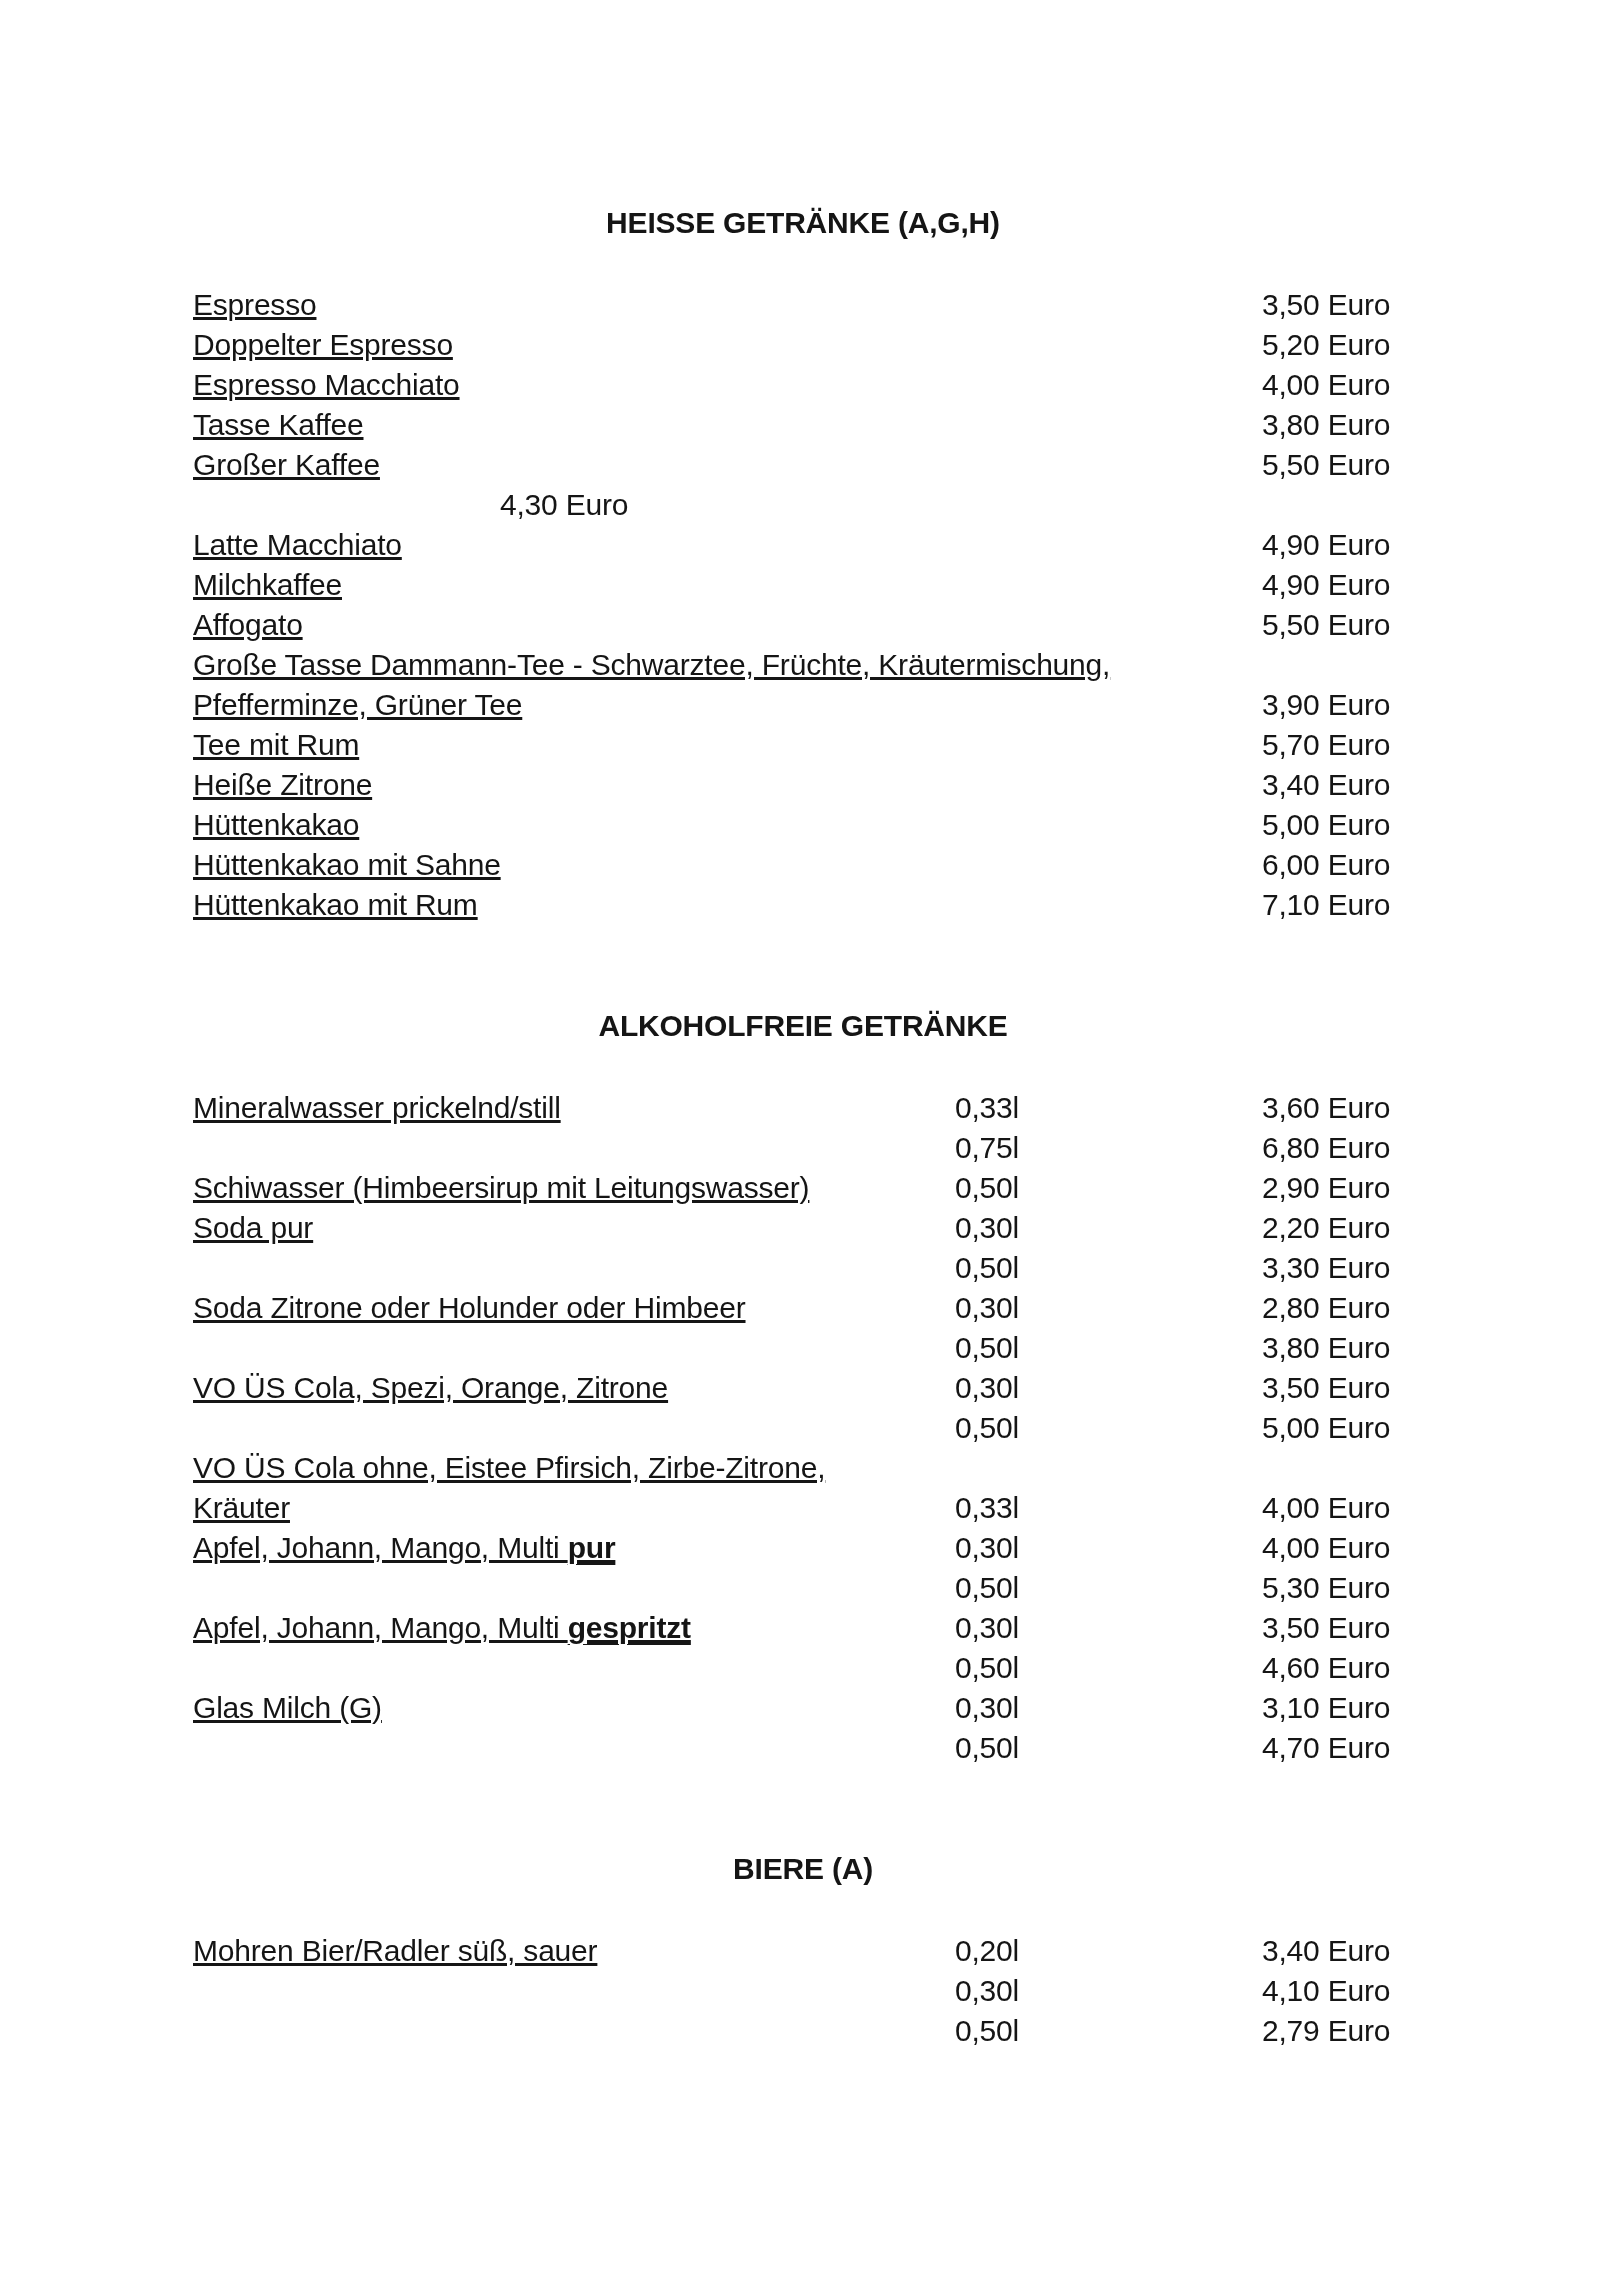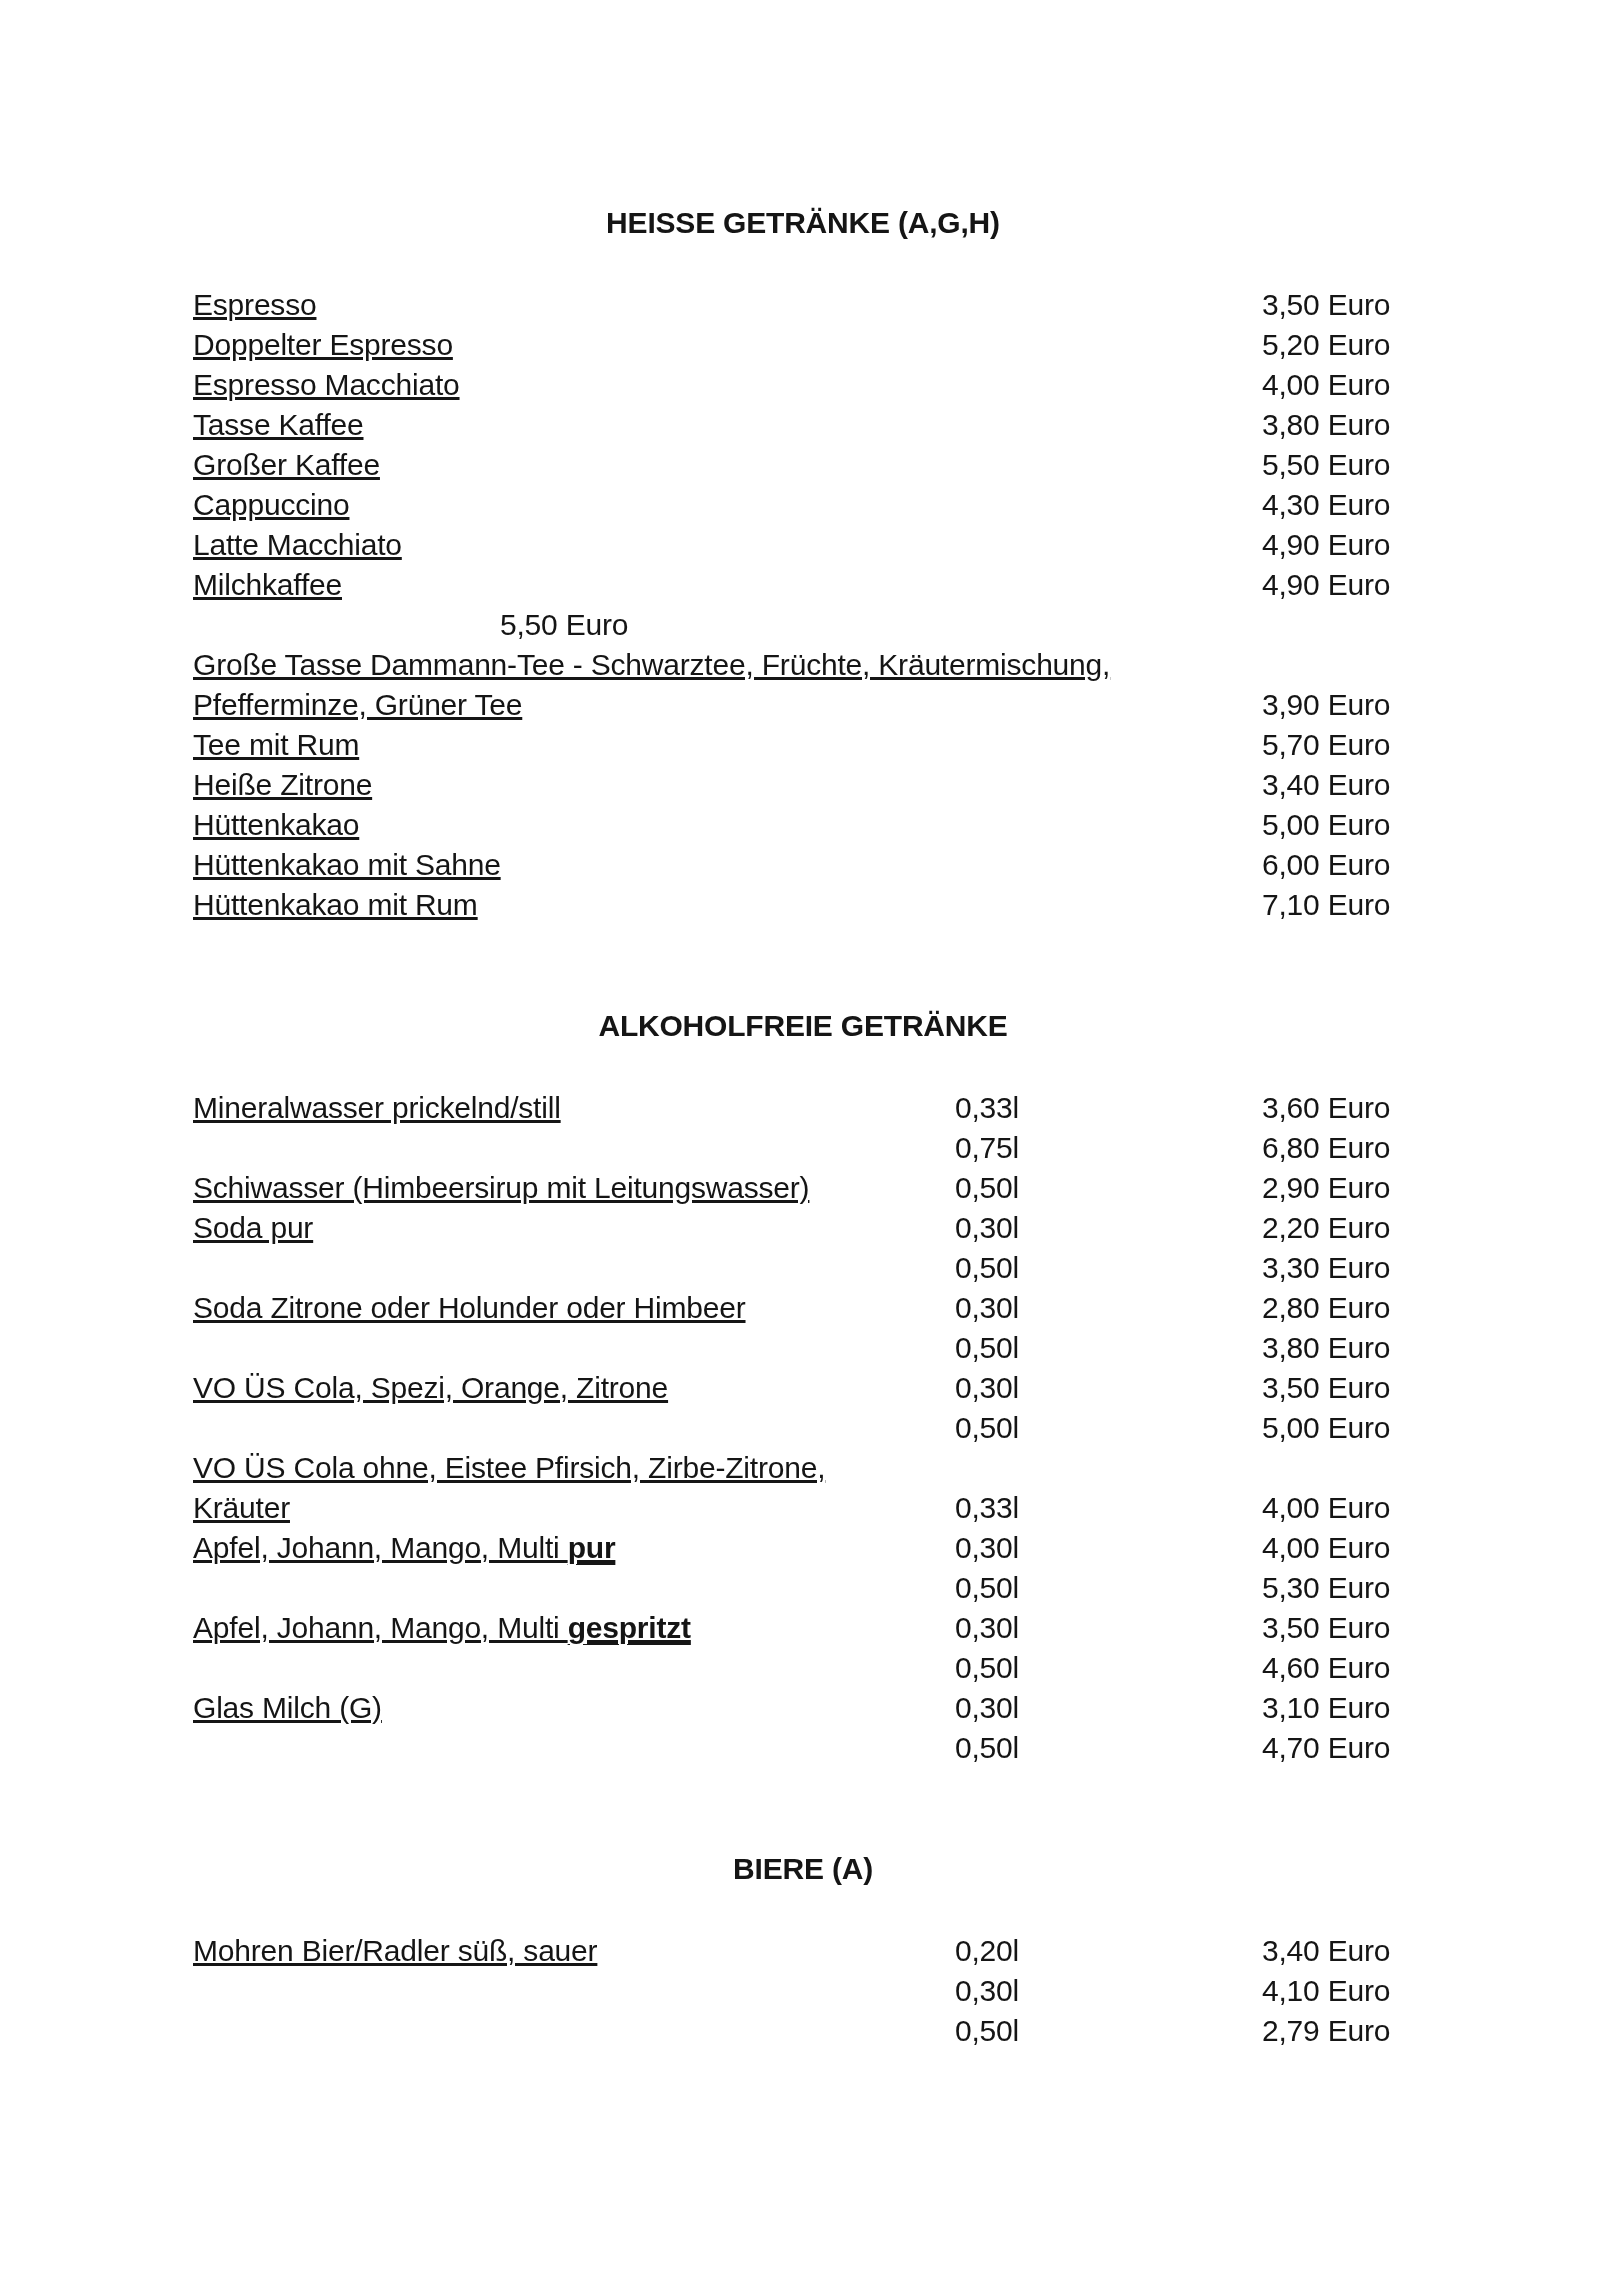--- a/index.html
+++ b/index.html
@@ -79,35 +79,35 @@
           <span class="cell name"><span class="name-text">Tasse Kaffee</span><span class="emph"></span></span>
           <span class="cell size"></span>
           <span class="cell price">3,80 Euro</span>
         </div>
         <div class="menu-row">
           <span class="cell name"><span class="name-text">Großer Kaffee</span><span class="emph"></span></span>
           <span class="cell size"></span>
           <span class="cell price">5,50 Euro</span>
         </div>
         <div class="menu-row">
-          <span class="cell name"><span class="name-text">Cappuccino</span><span class="emph"></span></span>
           <span class="cell size"></span>
           <span class="cell price">4,30 Euro</span>
         </div>
         <div class="menu-row">
           <span class="cell name"><span class="name-text">Latte Macchiato</span><span class="emph"></span></span>
           <span class="cell size"></span>
           <span class="cell price">4,90 Euro</span>
         </div>
         <div class="menu-row">
           <span class="cell name"><span class="name-text">Milchkaffee</span><span class="emph"></span></span>
           <span class="cell size"></span>
           <span class="cell price">4,90 Euro</span>
         </div>
         <div class="menu-row">
+          <span class="cell name"><span class="name-text">Affogato</span><span class="emph"></span></span>
           <span class="cell size"></span>
           <span class="cell price">5,50 Euro</span>
         </div>
         <div class="menu-row">
           <span class="cell name"><span class="name-text">Große Tasse Dammann-Tee - Schwarztee, Früchte, Kräutermischung,</span><span class="emph"></span></span>
           <span class="cell size"></span>
           <span class="cell price"></span>
         </div>
         <div class="menu-row">
           <span class="cell name"><span class="name-text">Pfefferminze, Grüner Tee</span><span class="emph"></span></span>

